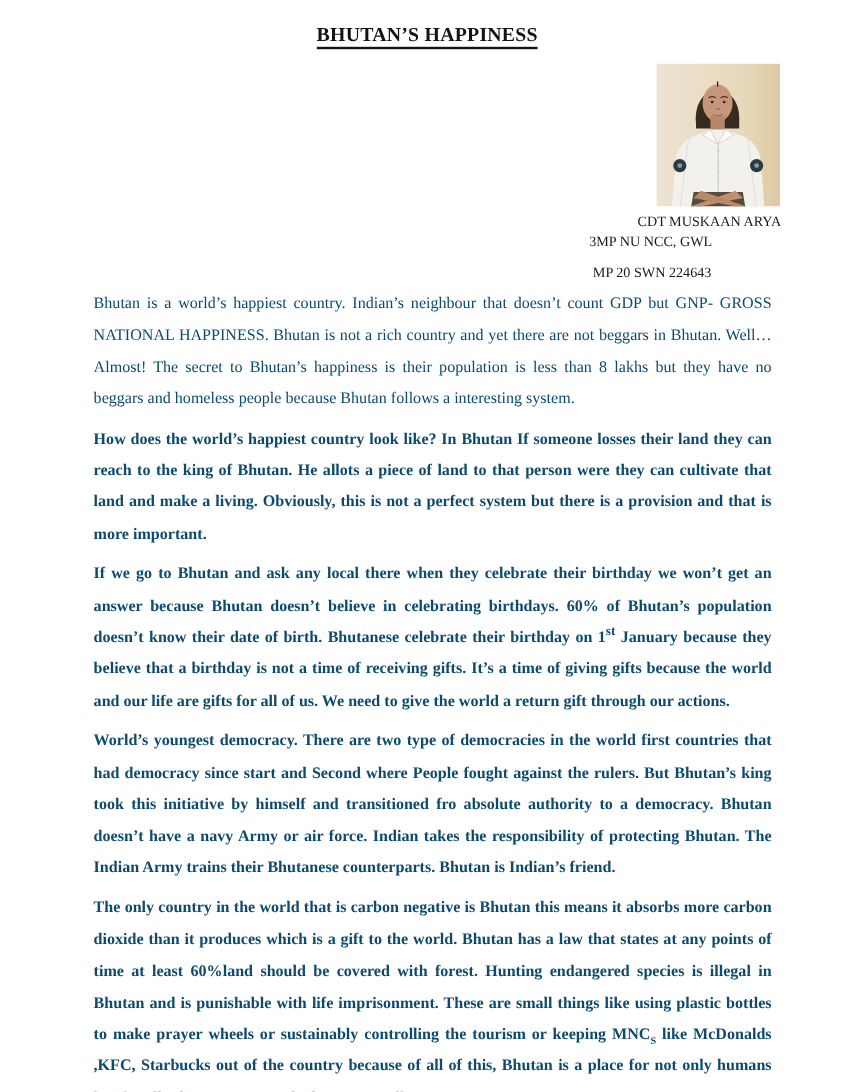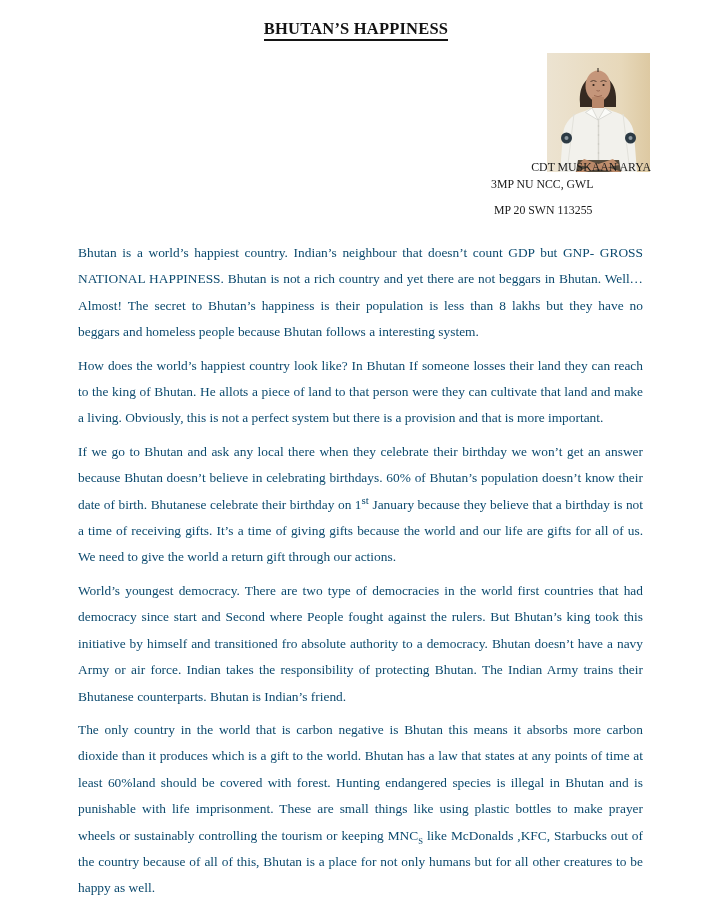--- a/index.html
+++ b/index.html
@@ -31,40 +31,40 @@
     padding-bottom: 1px;
   }
   .portrait {
     position: absolute;
     left: 547px; top: 53px;
     width: 103px; height: 119px;
   }
   .portrait svg { display: block; width: 103px; height: 119px; }
   .byline {
     position: absolute;
-    left: 430px; top: 160px;
+    left: 430px; top: 177px;
     width: 221px;
     font-size: 11.8px;
     line-height: 14px;
     color: #1a1a1a;
   }
   .byline-name { text-align: right; }
   .byline-unit { margin-top: 3px; padding-left: 61px; }
   .byline-num  { margin-top: 12px; padding-left: 64px; }
   .article {
     position: absolute;
     left: 78px; top: 240px;
     width: 565px;
     font-size: 13.4px;
     line-height: 26.4px;
     text-align: justify;
     color: #0c4a6e;
   }
   .article p { margin: 0; }
-  .article p + p { margin-top: 7px; }
+  .article p + p { margin-top: 7px; font-weight: bold; }
   .article sup { font-size: 11px; line-height: 0; vertical-align: super; }
   .article sub { font-size: 8.5px; line-height: 0; vertical-align: sub; }
 </style>
 </head>
 <body>
 
 <div class="page">
 
   <div class="page-title">
     <span class="underline">BHUTAN’S HAPPINESS</span>
@@ -114,21 +114,21 @@
 
       <path d="M29 119 L31 107 L72 107 L74 119 Z" fill="#564b3c"></path>
       <path d="M28 119 L66 106 L72 112 L37 119 Z" fill="#c08f6e"></path>
       <path d="M75 119 L37 106 L31 112 L66 119 Z" fill="#b98868"></path>
     </svg>
   </div>
 
   <div class="byline">
     <div class="byline-name">CDT MUSKAAN ARYA</div>
     <div class="byline-unit">3MP NU NCC, GWL</div>
-    <div class="byline-num">MP 20 SWN 113255</div>
+    <div class="byline-num">MP 20 SWN 224643</div>
   </div>
 
   <div class="article">
     <p><span>Bhutan is a world’s happiest country. Indian’s neighbour that doesn’t count GDP but GNP- GROSS NATIONAL HAPPINESS. Bhutan is not a rich country and yet there are not beggars in Bhutan. Well… Almost! The secret to Bhutan’s happiness is their population is less than 8 lakhs but they have no beggars and homeless people because Bhutan follows a interesting system.</span></p>
     <p><span>How does the world’s happiest country look like? In Bhutan If someone losses their land they can reach to the king of Bhutan. He allots a piece of land to that person were they can cultivate that land and make a living. Obviously, this is not a perfect system but there is a provision and that is more important.</span></p>
     <p><span>If we go to Bhutan and ask any local there when they celebrate their birthday we won’t get an answer because Bhutan doesn’t believe in celebrating birthdays. 60% of Bhutan’s population doesn’t know their date of birth. Bhutanese celebrate their birthday on 1</span><sup>st</sup><span> January because they believe that a birthday is not a time of receiving gifts. It’s a time of giving gifts because the world and our life are gifts for all of us. We need to give the world a return gift through our actions.</span></p>
     <p><span>World’s youngest democracy. There are two type of democracies in the world first countries that had democracy since start and Second where People fought against the rulers. But Bhutan’s king took this initiative by himself and transitioned fro absolute authority to a democracy. Bhutan doesn’t have a navy Army or air force. Indian takes the responsibility of protecting Bhutan. The Indian Army trains their Bhutanese counterparts. Bhutan is Indian’s friend.</span></p>
     <p><span>The only country in the world that is carbon negative is Bhutan this means it absorbs more carbon dioxide than it produces which is a gift to the world. Bhutan has a law that states at any points of time at least 60%land should be covered with forest. Hunting endangered species is illegal in Bhutan and is punishable with life imprisonment. These are small things like using plastic bottles to make prayer wheels or sustainably controlling the tourism or keeping MNC</span><sub>S</sub><span> like McDonalds ,KFC, Starbucks out of the country because of all of this, Bhutan is a place for not only humans but for all other creatures to be happy as well.</span></p>
 
   </div>

